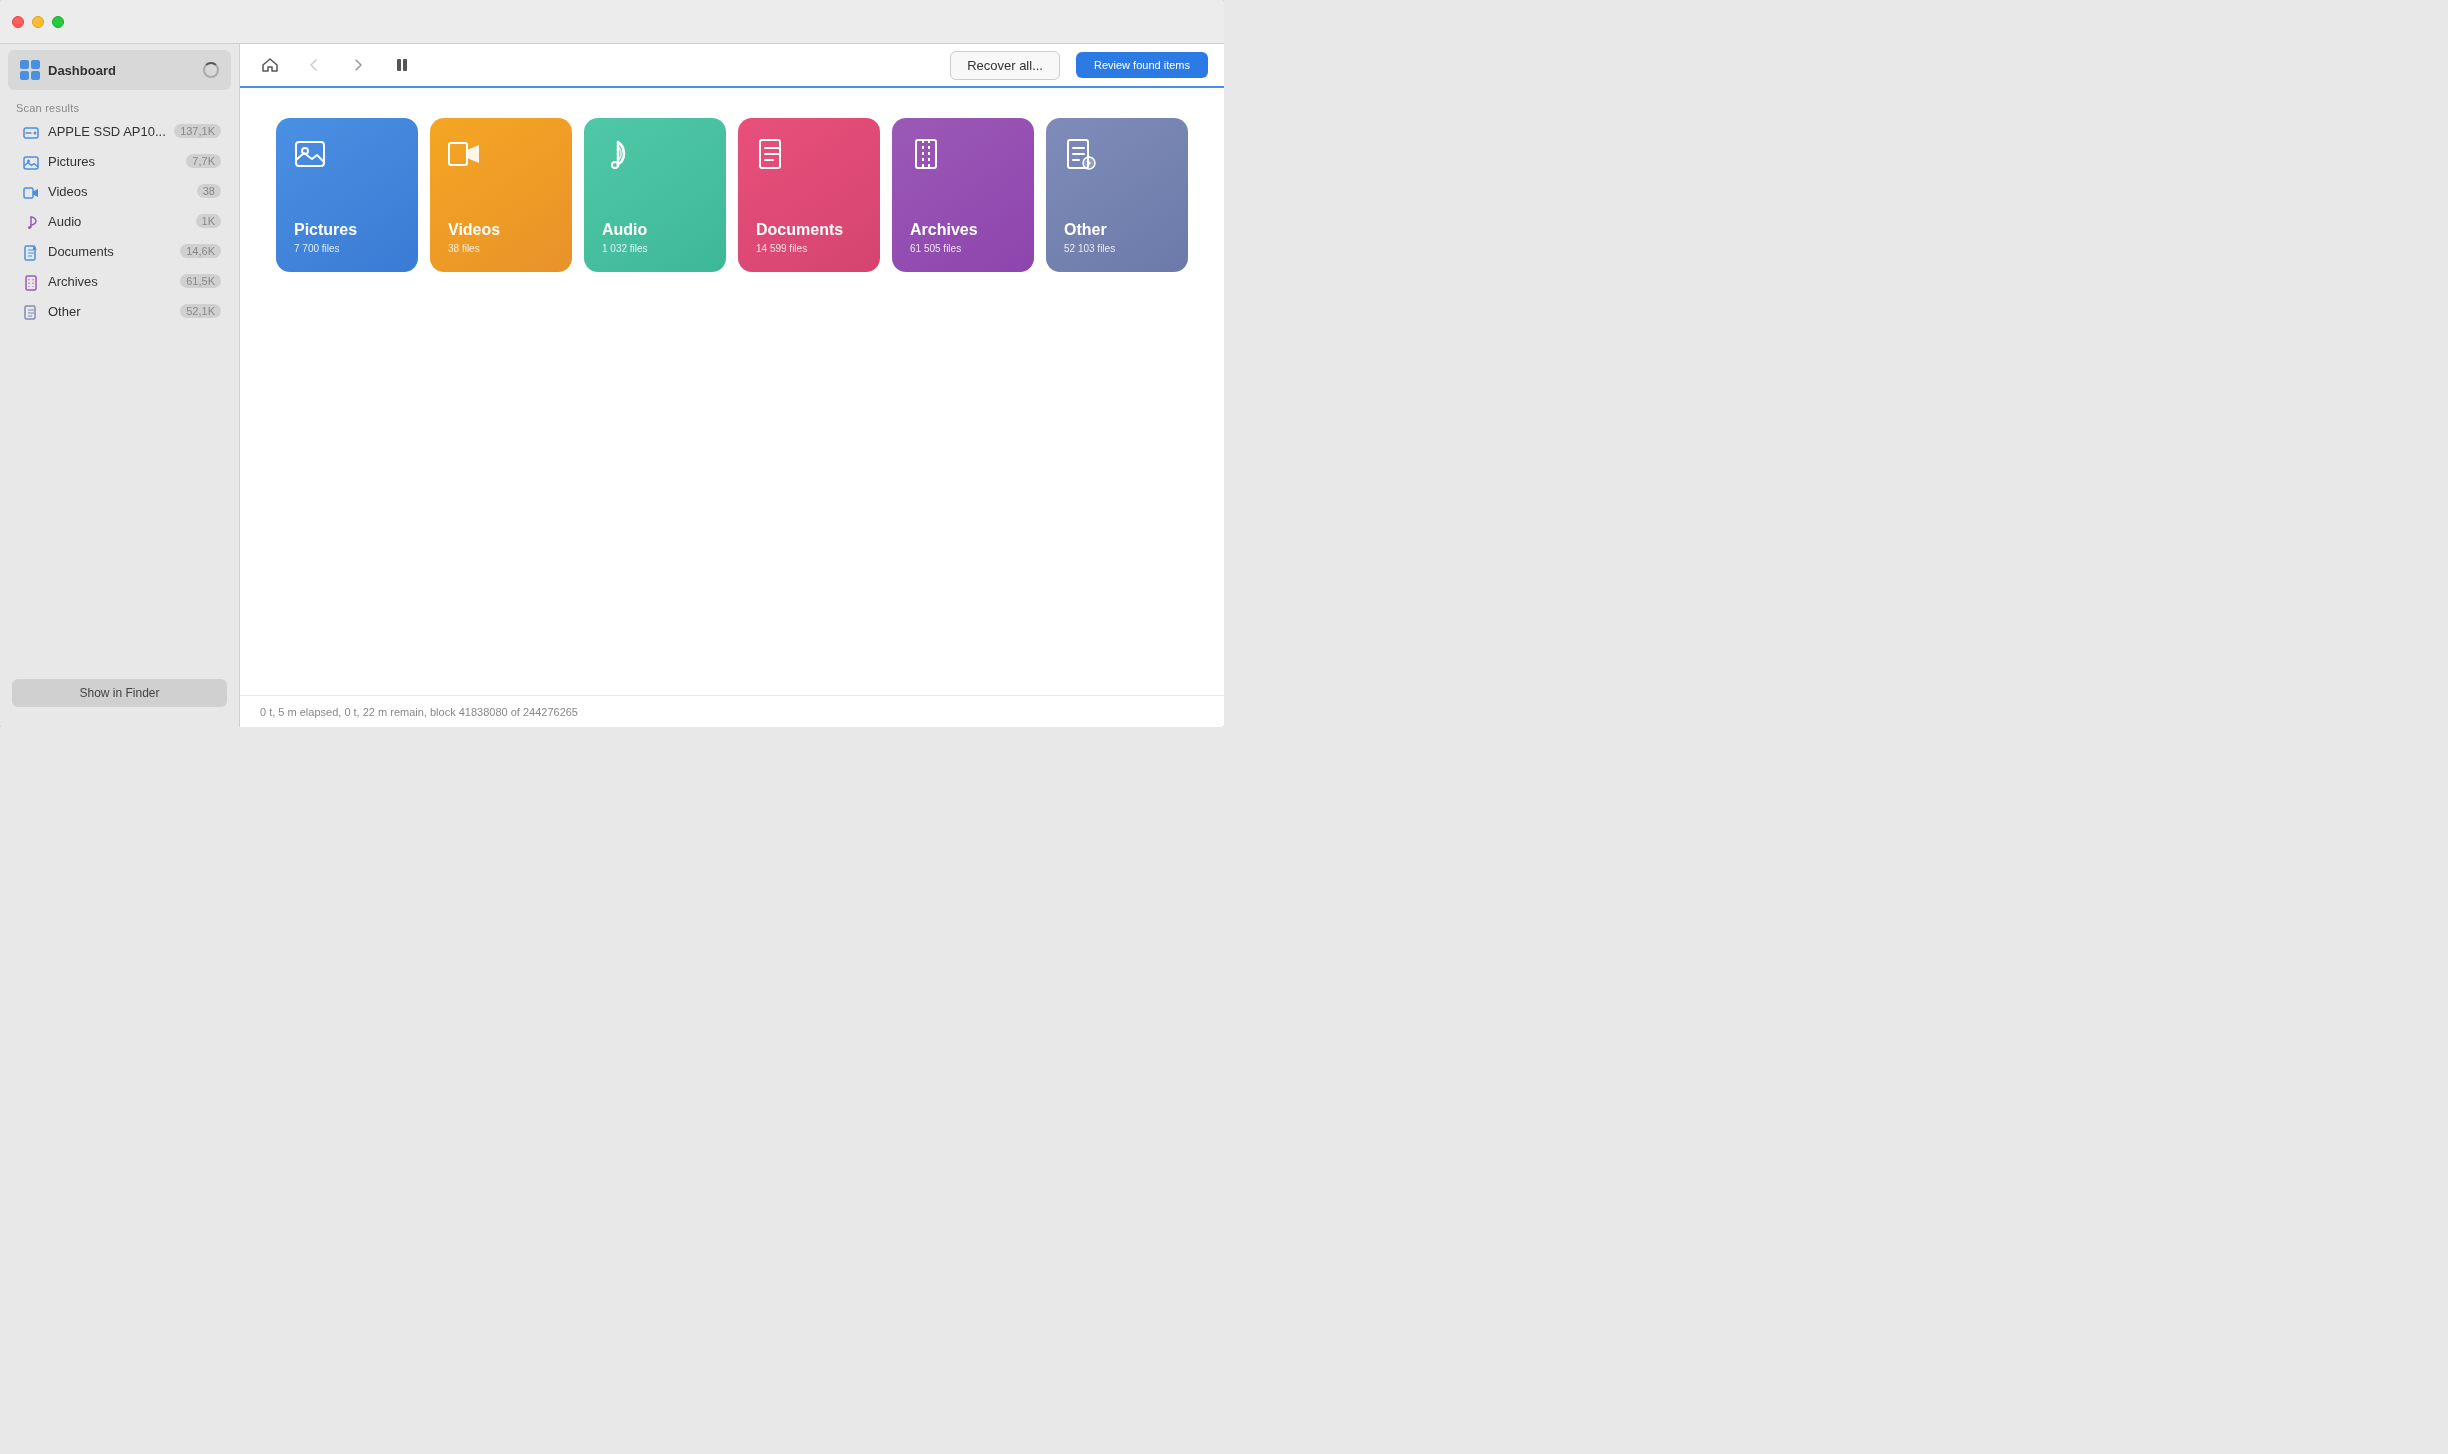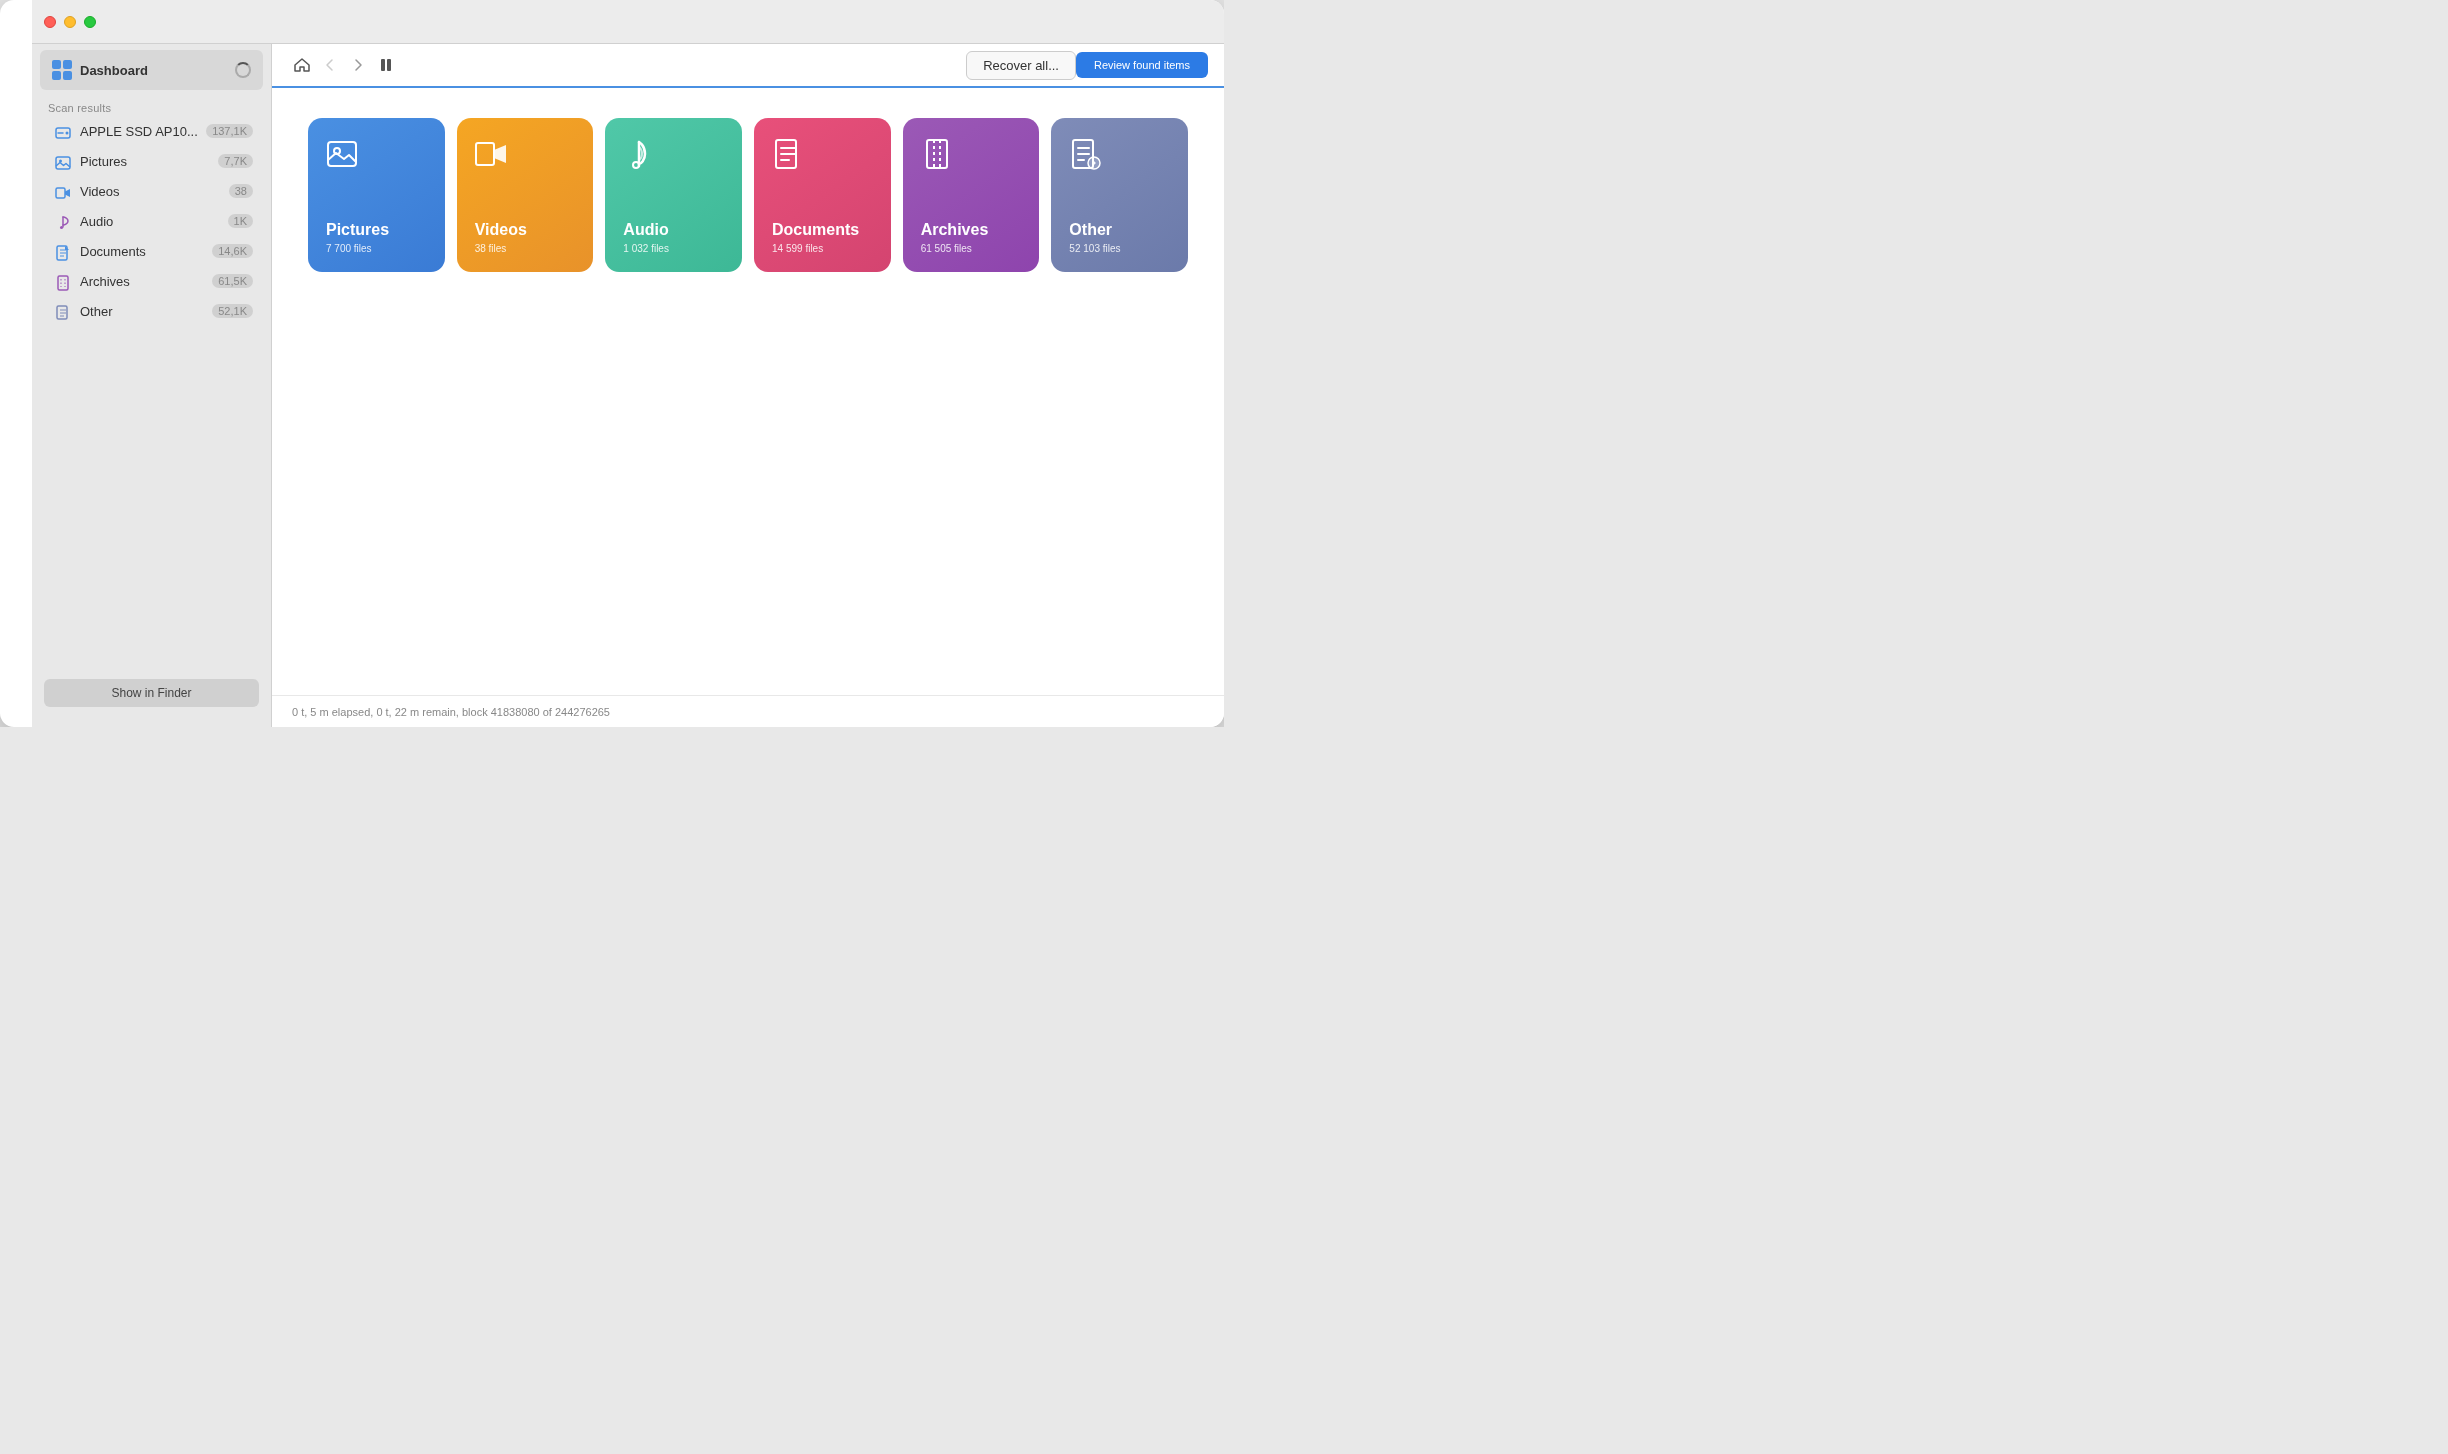--- a/index.html
+++ b/index.html
@@ -11,25 +11,24 @@
       overflow: hidden;
       display: flex;
     }
 
     
     .window {
       display: flex;
       flex-direction: column;
       width: 1224px;
       height: 727px;
-      background: #ffffff;
-      border-radius: 14px;
+      background: #5eead4;
+      border-radius: 2px;
       overflow: hidden;
       box-shadow: 0 10px 40px rgba(0,0,0,0.3);
-      padding-left: 32px;
     }
 
     
     .titlebar {
       display: flex;
       align-items: center;
       height: 44px;
       background: #ececec;
       padding: 0 12px;
       flex-shrink: 0;
@@ -175,21 +174,21 @@
       overflow: hidden;
     }
 
     
     .toolbar {
       display: flex;
       align-items: center;
       padding: 0 16px;
       height: 44px;
       border-bottom: 2px solid #4a90e2;
-      gap: 0;
+      gap: 16px;
       flex-shrink: 0;
     }
 
     .toolbar-btn {
       width: 28px;
       height: 28px;
       display: flex;
       align-items: center;
       justify-content: center;
       border: none;

